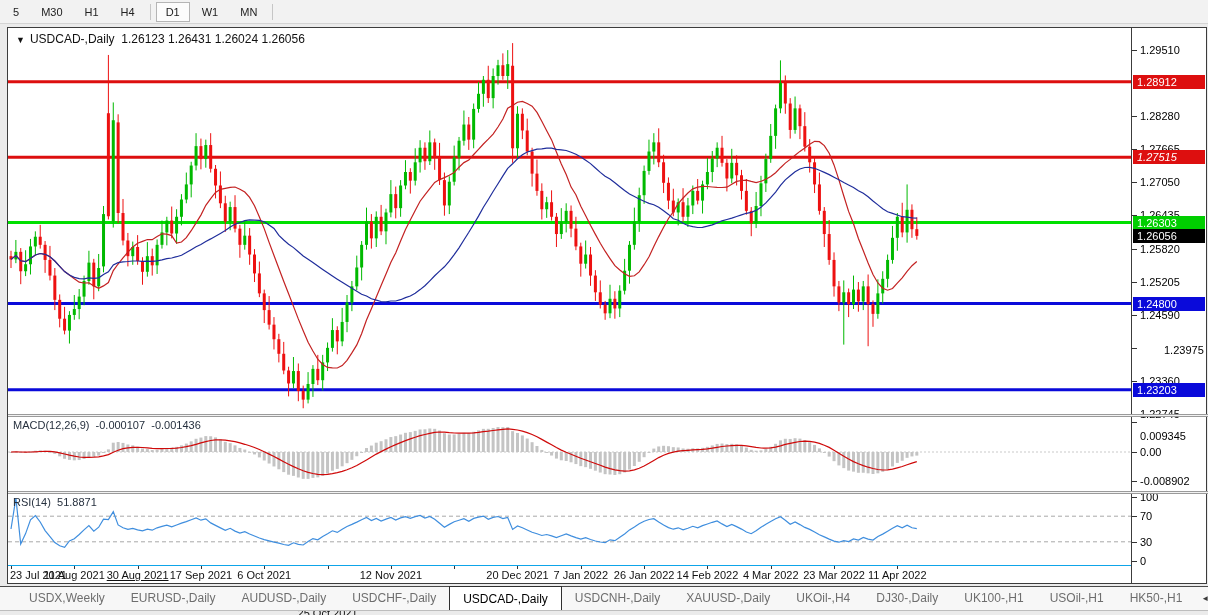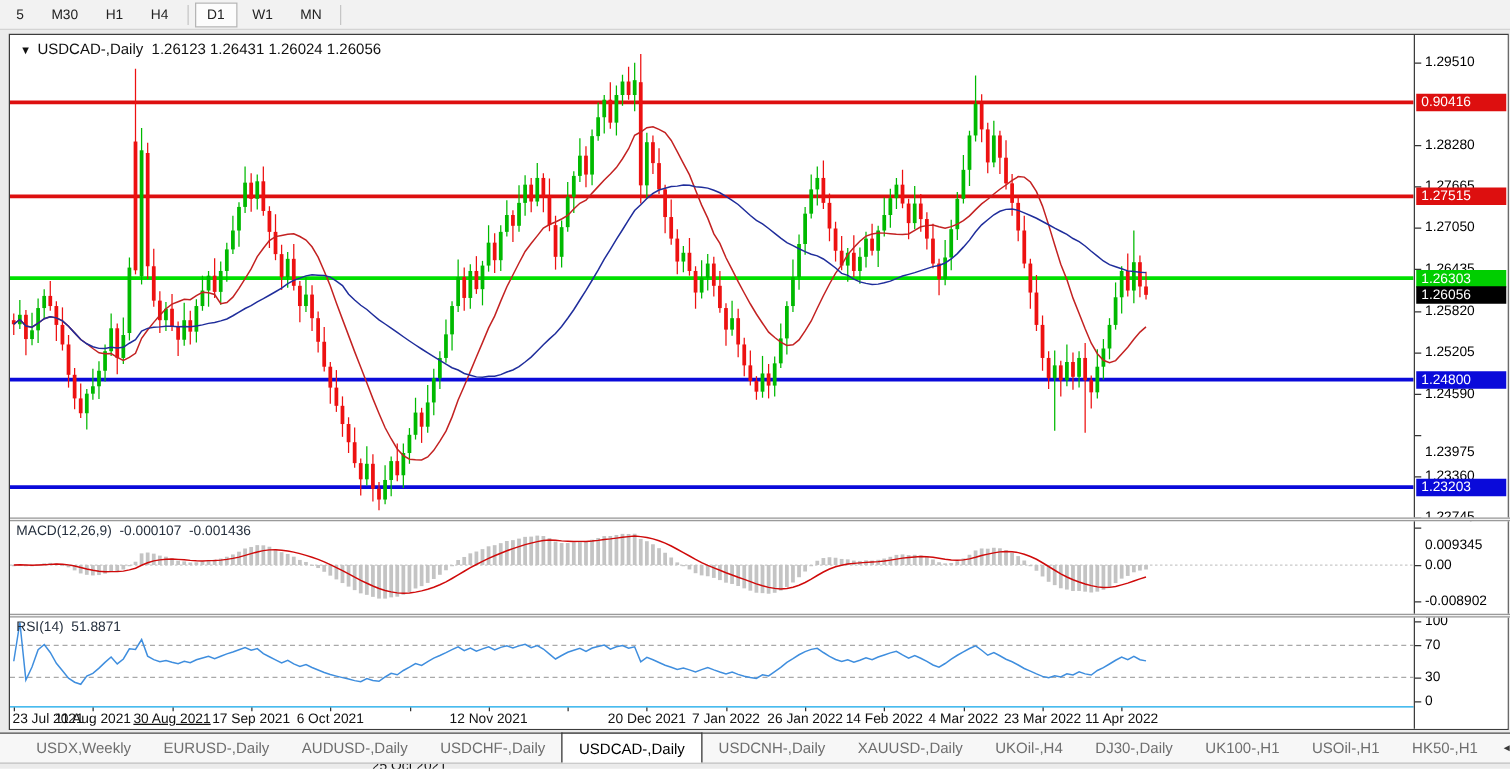--- a/index.html
+++ b/index.html
@@ -719,41 +719,41 @@
       <div class="ax-tick-label" style="top: 148px;">1.27050</div>
       <div class="ax-dash" style="top: 187px;"></div>
       <div class="ax-tick-label" style="top: 181px;">1.26435</div>
       <div class="ax-dash" style="top: 221px;"></div>
       <div class="ax-tick-label" style="top: 215px;">1.25820</div>
       <div class="ax-dash" style="top: 254px;"></div>
       <div class="ax-tick-label" style="top: 248px;">1.25205</div>
       <div class="ax-dash" style="top: 287px;"></div>
       <div class="ax-tick-label" style="top: 281px;">1.24590</div>
       <div class="ax-dash" style="top: 320px;"></div>
-      <div class="ax-tick-label" style="top: 328px;">1.23975</div>
+      <div class="ax-tick-label" style="top: 316px; margin-left: 24px;">1.23975</div>
       <div class="ax-dash" style="top: 353px;"></div>
       <div class="ax-tick-label" style="top: 347px;">1.23360</div>
       <div class="ax-dash" style="top: 386px;"></div>
       <div class="ax-tick-label" style="top: 380px;">1.22745</div>
       <div class="ax-dash" style="top: 394px;"></div>
       <div class="ax-tick-label" style="top: 388px; margin-top: 14px;">0.009345</div>
       <div class="ax-dash" style="top: 424px;"></div>
       <div class="ax-tick-label" style="top: 418px;">0.00</div>
       <div class="ax-dash" style="top: 453px;"></div>
       <div class="ax-tick-label" style="top: 447px;">-0.008902</div>
       <div class="ax-dash" style="top: 469px;"></div>
       <div class="ax-tick-label" style="top: 463px;">100</div>
       <div class="ax-dash" style="top: 488px;"></div>
       <div class="ax-tick-label" style="top: 482px;">70</div>
       <div class="ax-dash" style="top: 514px;"></div>
       <div class="ax-tick-label" style="top: 508px;">30</div>
       <div class="ax-dash" style="top: 533px;"></div>
       <div class="ax-tick-label" style="top: 527px;">0</div>
-      <div class="level-box" style="background: rgb(221, 15, 15); top: 47px;">0.90416</div>
-      <div class="level-box" style="background: rgb(221, 15, 15); top: 122px;">1.27515</div>
+      <div class="level-box" style="background: rgb(221, 15, 15); top: 47px;">1.28912</div>
+      <div class="level-box" style="background: rgb(221, 15, 15); top: 122px; font-style: italic;">1.27515</div>
       <div class="level-box" style="background: rgb(0, 206, 0); top: 188px;">1.26303</div>
       <div class="level-box" style="background: rgb(10, 10, 218); top: 269px;">1.24800</div>
       <div class="level-box" style="background: rgb(10, 10, 218); top: 355px;">1.23203</div>
       <div class="level-box" style="background: rgb(0, 0, 0); top: 201px;">1.26056</div>
     </div>
 </div>
 
 <div id="tab-bar">
     <div class="tab">USDX,Weekly</div>
     <div class="tab-sep"></div>

